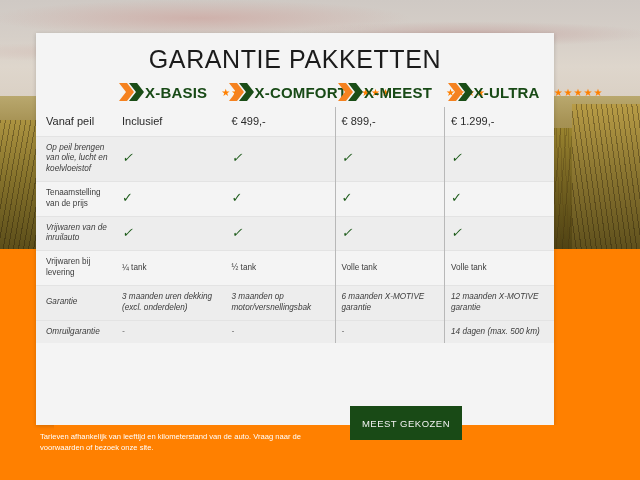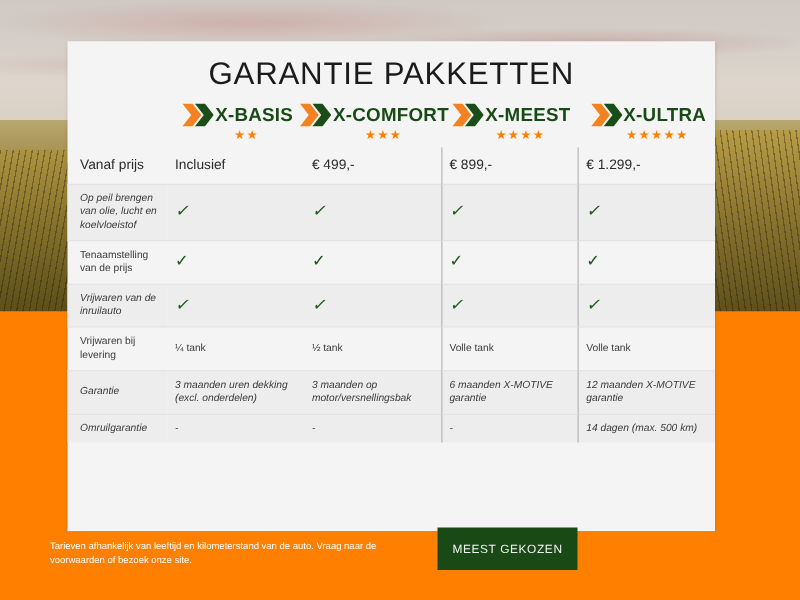--- a/index.html
+++ b/index.html
@@ -43,41 +43,41 @@
     background:
       repeating-linear-gradient(82deg, rgba(30,20,4,.35) 0px, rgba(30,20,4,.35) 1px, rgba(0,0,0,0) 1px, rgba(0,0,0,0) 5px),
       linear-gradient(180deg, #b89c46 0%, #8a7530 45%, #5a4c1a 100%);
   }
   .bg-orange {
     position: absolute; left: 0; top: 249px; width: 640px; height: 231px;
     background: #ff8000;
   }
   
   .card {
-    position: absolute; left: 54px; top: 33px; width: 518px; height: 392px;
+    position: absolute; left: 36px; top: 33px; width: 518px; height: 392px;
     background: #f4f4f4;
     box-shadow: 0 1px 4px rgba(0,0,0,.18);
   }
   .card-title {
     text-align: center;
     font-size: 25px;
     letter-spacing: .6px;
     color: #1b1b1b;
     font-weight: 400;
     padding-top: 12px;
   }
   
   .logo-row {
     display: flex;
     padding: 7px 0 4px 0;
   }
   .lbl-col { width: 80px; flex: none; }
   .pkg-col { flex: 1 1 0; min-width: 0; }
   .logo {
-    display: flex; flex-direction: column; align-items: center;
+    display: flex; flex-direction: row; align-items: center;
     padding-left: 2px;
   }
   .logo-main { display: flex; align-items: center; height: 22px; }
   .logo-x { position: relative; width: 26px; height: 22px; flex: none; }
   .logo-x svg { display: block; }
   .logo-name {
     font-size: 15px; font-weight: 700; color: #184a16;
     letter-spacing: .2px; margin-left: 1px; white-space: nowrap;
   }
   .logo-name .dash { color: #184a16; }
@@ -110,21 +110,21 @@
   
   .footer {
     position: absolute; left: 54px; top: 425px; width: 518px; height: 40px;
     background: #ff8000;
   }
   .footer-text {
     position: absolute; left: 40px; top: 431px; width: 290px;
     font-size: 7.6px; line-height: 1.45; color: #ffffff;
   }
   .cta {
-    position: absolute; left: 350px; top: 422px;
+    position: absolute; left: 350px; top: 406px;
     width: 112px; height: 34px;
     background: #194a16; color: #f2f2f2;
     font-size: 9.5px; letter-spacing: .5px;
     display: flex; align-items: center; justify-content: center;
     cursor: pointer; border: none;
     font-family: "Liberation Sans", sans-serif;
   }
 </style>
 </head>
 <body>
@@ -223,21 +223,21 @@
     <table class="tbl" id="comparison-table">
       <colgroup>
           <col style="width:80px">
           <col>
           <col>
           <col>
           <col>
         </colgroup>
       <tbody id="tbody">
           <tr class="first-row">
-            <td class="lbl">Vanaf prijs</td>
+            <td class="lbl">Vanaf peil</td>
             <td class="cell">Inclusief</td>
             <td class="cell">€ 499,-</td>
             <td class="cell sep">€ 899,-</td>
             <td class="cell sep">€ 1.299,-</td>
           </tr>
           <tr class="alt">
             <td class="lbl">Op peil brengen van olie, lucht en koelvloeistof</td>
             <td class="cell"><span class="check">✓</span></td>
             <td class="cell"><span class="check">✓</span></td>
             <td class="cell sep"><span class="check">✓</span></td>

